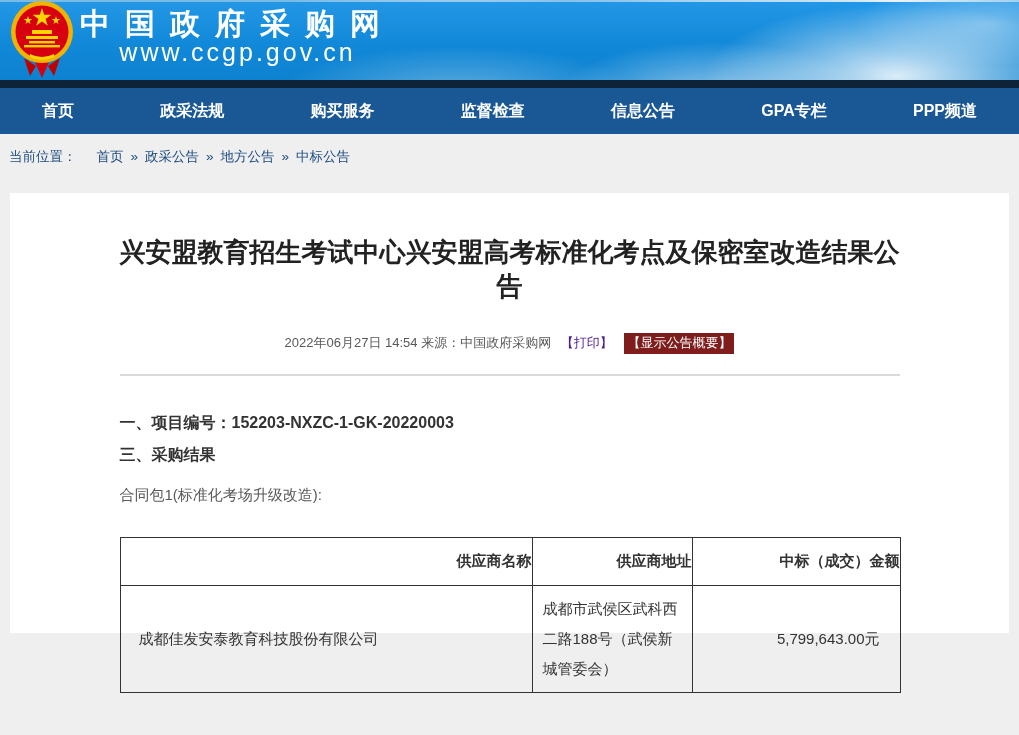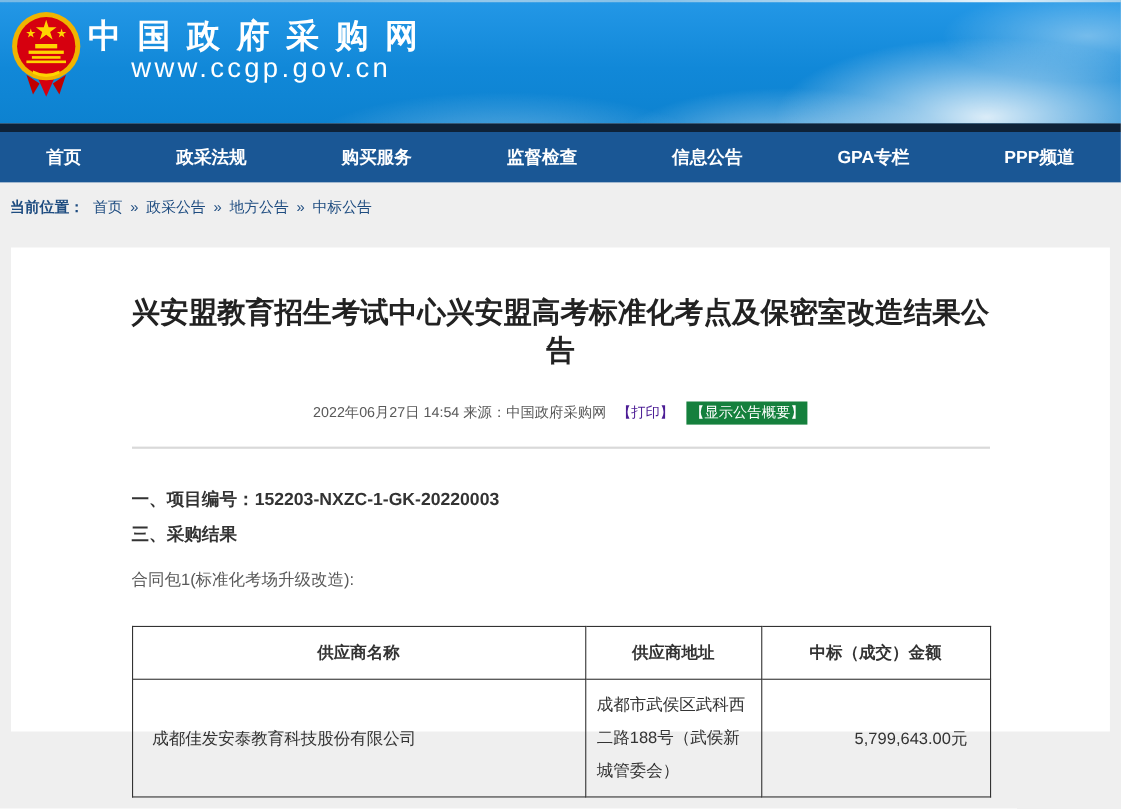--- a/index.html
+++ b/index.html
@@ -5,31 +5,31 @@
   * { margin: 0; padding: 0; box-sizing: border-box; }
   html, body { width: 1019px; height: 735px; overflow: hidden; }
   body {
     font-family: "Liberation Sans", "DejaVu Sans", sans-serif;
     background: #efefef;
     color: #333;
   }
 
   
   .banner {
-    height: 112px;
+    height: 80px;
     position: relative;
     background:
       radial-gradient(ellipse 320px 120px at 88% 95%, rgba(255,255,255,.85), rgba(255,255,255,0) 60%),
       radial-gradient(ellipse 260px 90px at 70% 120%, rgba(255,255,255,.55), rgba(255,255,255,0) 60%),
       radial-gradient(ellipse 220px 70px at 97% 28%, rgba(255,255,255,.40), rgba(255,255,255,0) 60%),
       radial-gradient(ellipse 300px 80px at 45% 118%, rgba(255,255,255,.35), rgba(255,255,255,0) 60%),
       linear-gradient(180deg, #2397e6 0%, #1188d8 55%, #0d82d0 100%);
     border-top: 2px solid rgba(255,255,255,.45);
     display: flex;
-    align-items: flex-start;
+    align-items: flex-end;
   }
   .brand { display: flex; align-items: center; text-decoration: none; cursor: pointer; }
   .emblem { width: 64px; height: 84px; margin: 4px 6px 0 10px; flex: 0 0 auto; }
   .brand-text { color: #fff; }
   .site-name {
     font-size: 30px; font-weight: bold; letter-spacing: 15px;
     line-height: 32px; white-space: nowrap;
   }
   .site-subtitle {
     font-size: 25px; font-weight: bold; letter-spacing: 1.5px;
@@ -54,21 +54,21 @@
 
   
   .breadcrumb {
     height: 59px; background: #efefef;
     display: flex; align-items: center;
     padding: 0 0 14px 9px;
     font-size: 13.5px; color: #1e4c80;
   }
   .breadcrumb a { color: #1e4c80; text-decoration: none; cursor: pointer; }
   .breadcrumb .sep { margin: 0 7px; }
-  .breadcrumb .prefix { margin-right: 8px; font-weight: bold; }
+  .breadcrumb .prefix { margin-right: 20px; }
 
   
   .card {
     background: #fff;
     margin: 0 10px;
     height: 440px;
   }
   .card-inner { width: 780px; margin: 0 auto; padding-top: 42px; }
 
   .article-title {
@@ -77,21 +77,21 @@
     line-height: 34px;
   }
   .article-meta {
     margin-top: 30px;
     text-align: center;
     font-size: 13px; color: #595959;
   }
   .article-meta .print-link { color: #4c1d95; text-decoration: none; margin-left: 6px; cursor: pointer; }
   .summary-btn {
     display: inline-block;
-    background: #15803d; color: #fff;
+    background: #7f1d1d; color: #fff;
     padding: 1px 3px 2px 3px; margin-left: 8px;
     font-size: 13px; text-decoration: none; cursor: pointer;
   }
   .divider { margin-top: 20px; border-top: 2px solid #d9d9d9; }
 
   .article-body { margin-top: 38px; }
   .article-body p.item {
     font-size: 16px; font-weight: bold; color: #333;
     line-height: 18px; margin-bottom: 14px;
   }
@@ -103,21 +103,21 @@
   table.result-table {
     margin-top: 32px;
     width: 780px;
     border-collapse: collapse;
     table-layout: fixed;
   }
   .result-table th, .result-table td {
     border: 1px solid #333;
     font-size: 15px; color: #333;
   }
-  .result-table th { height: 48px; font-weight: bold; text-align: center; }
+  .result-table th { height: 48px; font-weight: bold; text-align: right; }
   .result-table td { height: 106px; vertical-align: middle; }
   .col-name  { width: 412px; }
   .col-addr  { width: 160px; }
   .col-amount{ width: 208px; }
   .cell-name   { padding-left: 18px; text-align: left; }
   .cell-addr   { padding: 8px 10px; text-align: left; line-height: 30px; }
   .cell-amount { padding-right: 20px; text-align: right; }
 </style>
 </head>
 <body>

